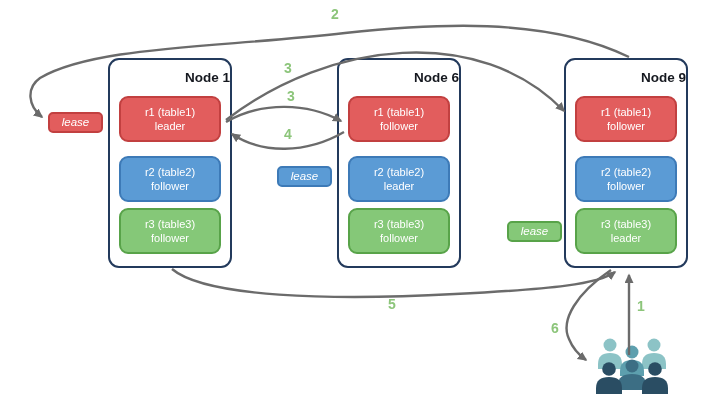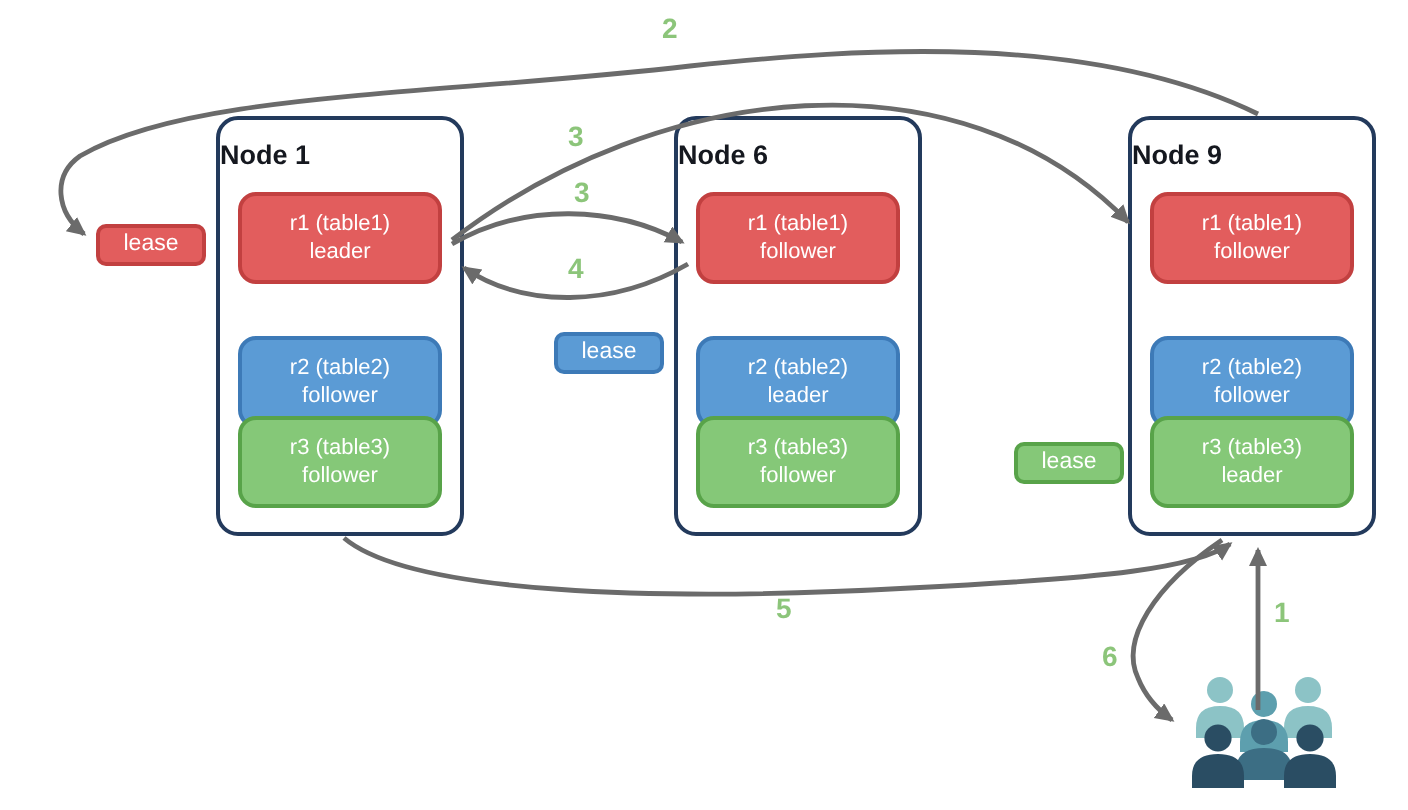--- a/index.html
+++ b/index.html
@@ -5,35 +5,35 @@
   html,body{margin:0;padding:0;background:#fff;}
   #canvas{
     position:relative;width:704px;height:405px;background:#ffffff;overflow:hidden;
     font-family:"Liberation Sans", sans-serif;
   }
   .node{
     position:absolute;top:58px;width:124px;height:210px;box-sizing:border-box;
     background:#ffffff;border:2px solid #233a5c;border-radius:11px;
   }
   .node-title{
-    position:absolute;top:10px;left:0;width:100%;text-align:left;
+    position:absolute;top:10px;left:0;width:100%;text-align:right;
     font-weight:bold;font-size:13.5px;color:#15181f;
   }
   .replica{
     position:absolute;left:9px;width:102px;height:46px;box-sizing:border-box;
     border-radius:9px;display:flex;flex-direction:column;align-items:center;justify-content:center;
     color:#ffffff;font-size:11px;line-height:1.3;text-align:right;
   }
-  .r-top{top:36px}.r-mid{top:108px}.r-bot{top:148px}
+  .r-top{top:36px}.r-mid{top:96px}.r-bot{top:148px}
   .box-red{background:#e25d5d;border:2px solid #c24040;}
   .box-blue{background:#5b9bd5;border:2px solid #3d7ab7;}
   .box-green{background:#85c878;border:2px solid #58a349;}
   .lease{
     position:absolute;width:55px;height:21px;box-sizing:border-box;border-radius:5px;
-    color:#ffffff;font-size:11.5px;text-align:center;line-height:17px;
+    color:#ffffff;font-size:11.5px;text-align:center;line-height:17px;font-style:italic;
   }
   .lease-red{left:48px;top:112px;}
   .lease-blue{left:277px;top:166px;}
   .lease-green{left:507px;top:221px;}
   .step{
     position:absolute;font-weight:bold;font-size:14px;color:#8cc57a;
   }
   .arrows{position:absolute;left:0;top:0;pointer-events:none;}
   .people{position:absolute;left:590px;top:328px;}
 </style>

